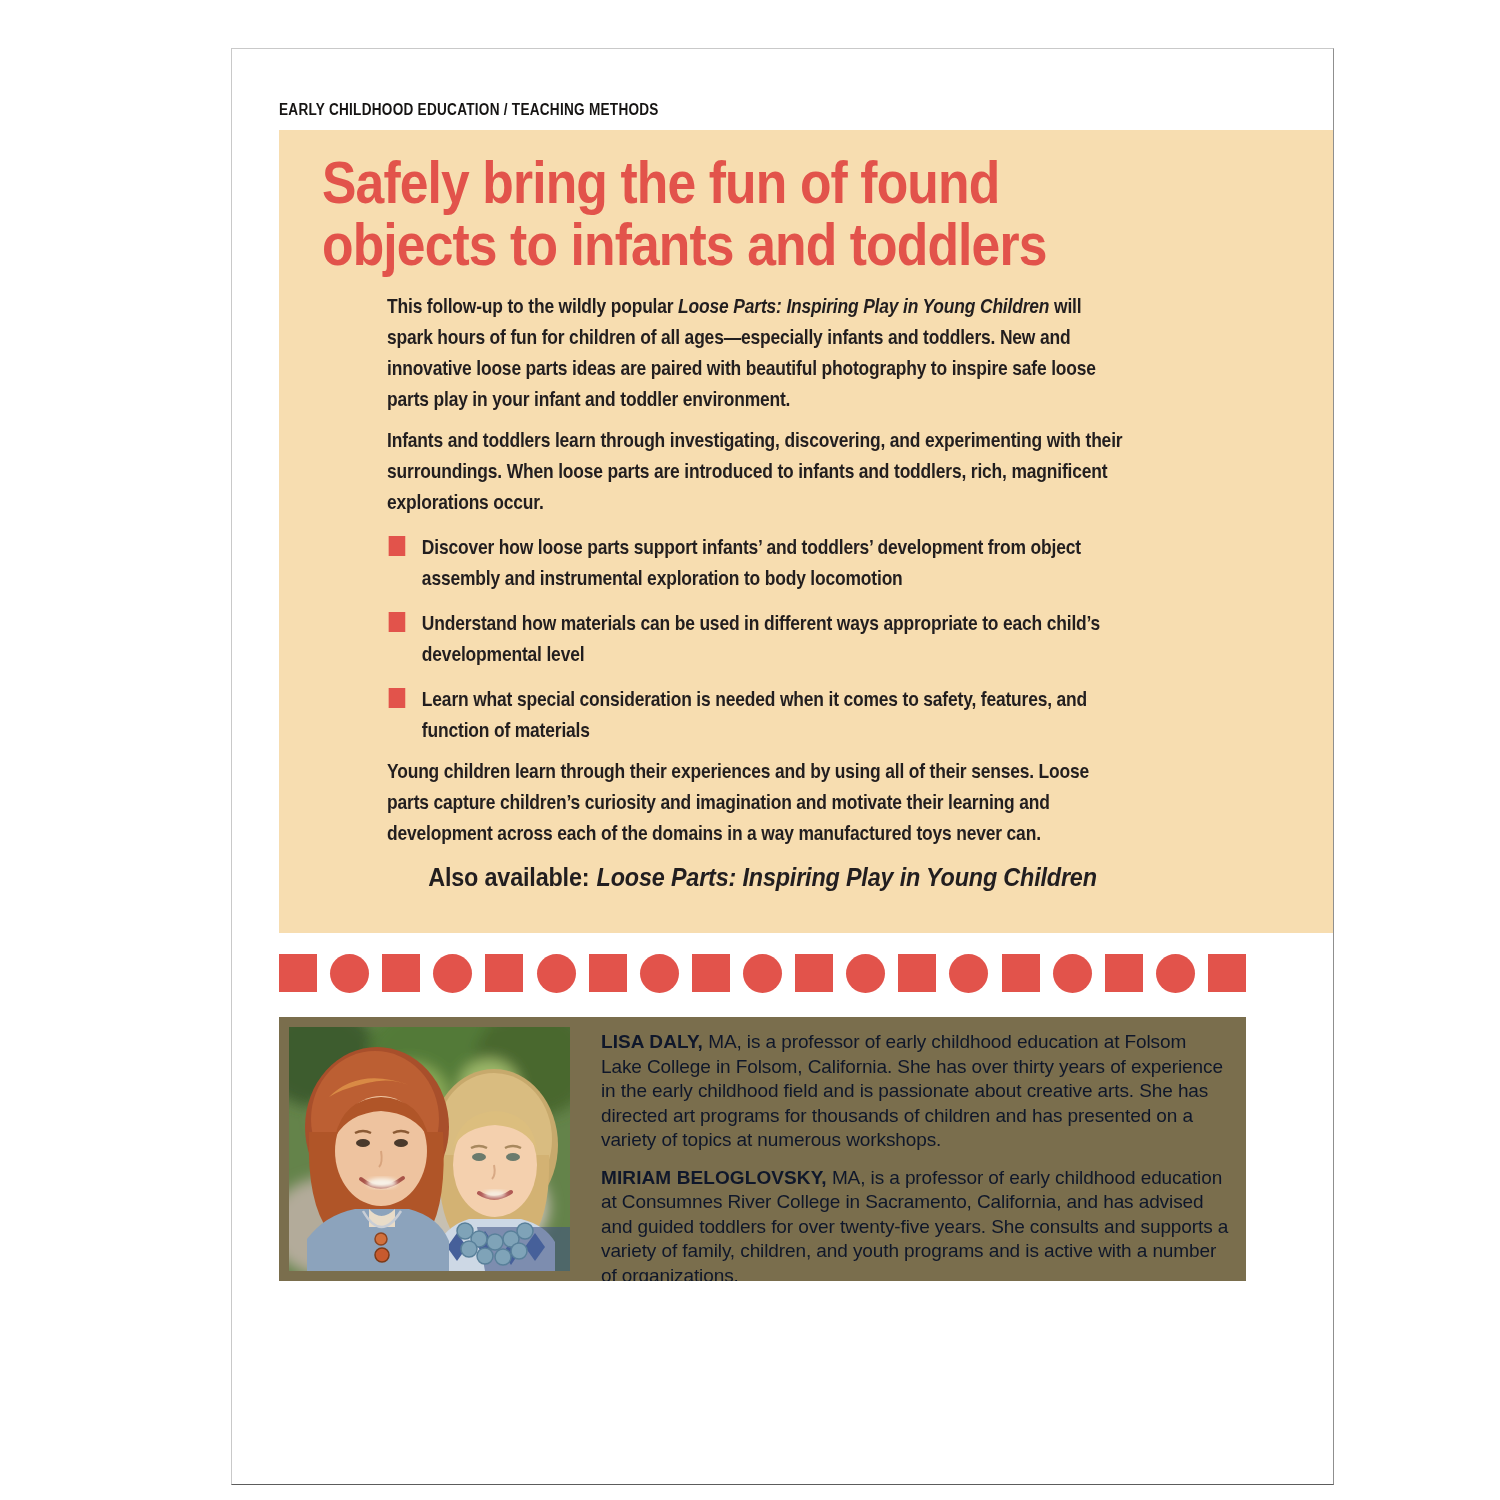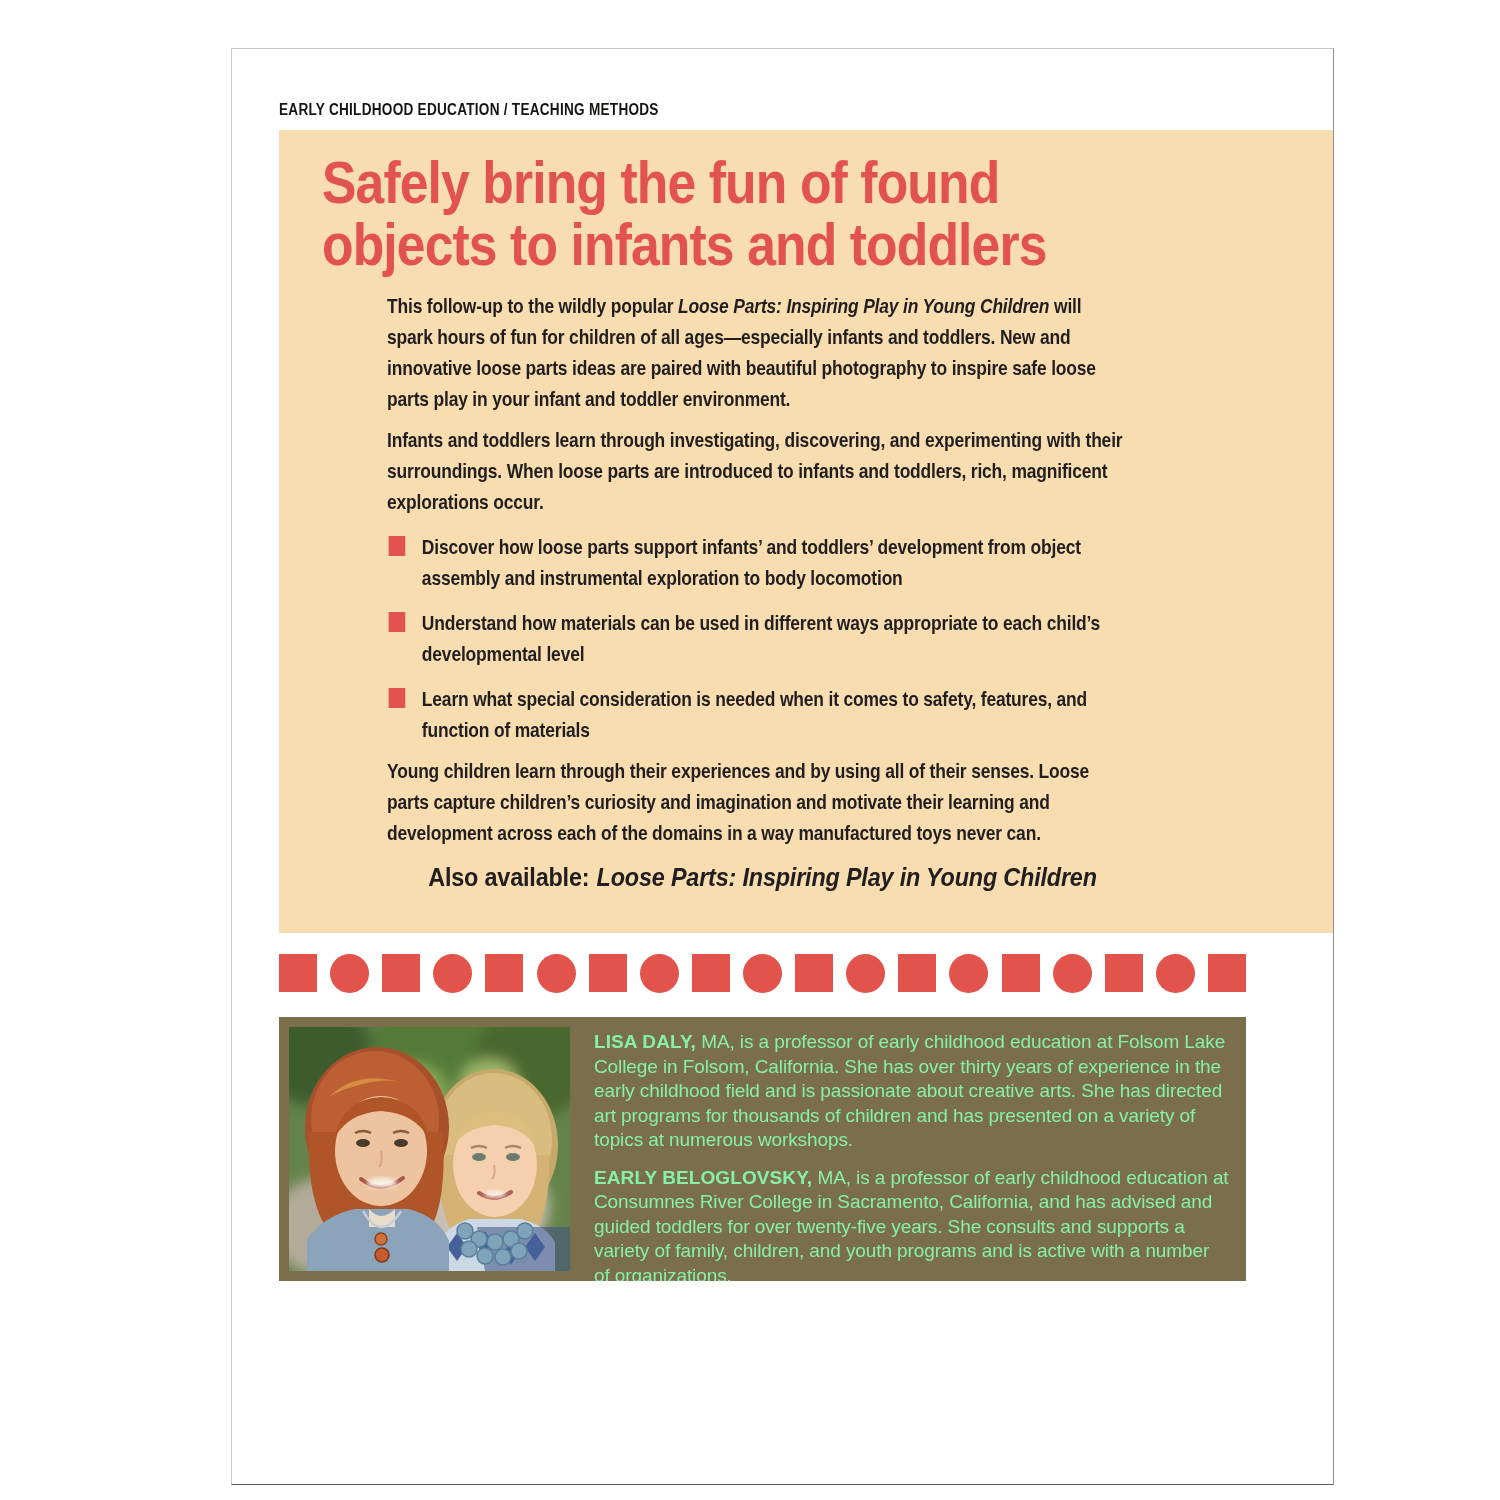--- a/index.html
+++ b/index.html
@@ -54,21 +54,21 @@
   }
   .shape{width:38px;height:38px;background:#e2534b;flex:none;}
   .shape.circle{width:39px;height:39px;border-radius:50%;}
   .panel-brown{
     margin:25px 0 0 47px;width:967px;height:264px;background:#7a6e4d;
     box-sizing:border-box;padding:10px;display:flex;overflow:hidden;
   }
   .photo{flex:none;width:281px;height:244px;background:#5e7d43;overflow:hidden;}
   .photo svg{display:block;}
   .bios{
-    padding:3px 6px 0 24px;color:#86efac;
+    padding:3px 6px 0 31px;color:#0f172a;
     font-size:19px;line-height:24.5px;letter-spacing:-.1px;
   }
   .bios p{margin:0 0 13px 0;}
   .bios b{letter-spacing:.1px;}
 </style>
 </head>
 <body>
 
 <div class="page">
 
@@ -208,17 +208,17 @@
           <path d="M80 182 Q92 196 106 182 L106 200 L80 200 Z" fill="#e9dcc8"></path>
 
           <path d="M74 184 Q92 216 112 184" stroke="#c9ced6" stroke-width="2.5" fill="none"></path>
           <circle cx="92" cy="212" r="6" fill="#d2703c" stroke="#8c4420" stroke-width="1.5"></circle>
           <circle cx="93" cy="228" r="7" fill="#c75a2e" stroke="#7c3a18" stroke-width="1.5"></circle>
         </g>
       </svg>
     </div>
     <div class="bios">
       <p><b>LISA DALY,</b><span> MA, is a professor of early childhood education at Folsom Lake College in Folsom, California. She has over thirty years of experience in the early childhood field and is passionate about creative arts. She has directed art programs for thousands of children and has presented on a variety of topics at numerous workshops.</span></p>
-      <p><b>EARLY BELOGLOVSKY,</b><span> MA, is a professor of early childhood education at Consumnes River College in Sacramento, California, and has advised and guided toddlers for over twenty-five years. She consults and supports a variety of family, children, and youth programs and is active with a number of organizations.</span></p>
+      <p><b>MIRIAM BELOGLOVSKY,</b><span> MA, is a professor of early childhood education at Consumnes River College in Sacramento, California, and has advised and guided toddlers for over twenty-five years. She consults and supports a variety of family, children, and youth programs and is active with a number of organizations.</span></p>
     </div>
   </div>
 
 </div>
 
 </body></html>

